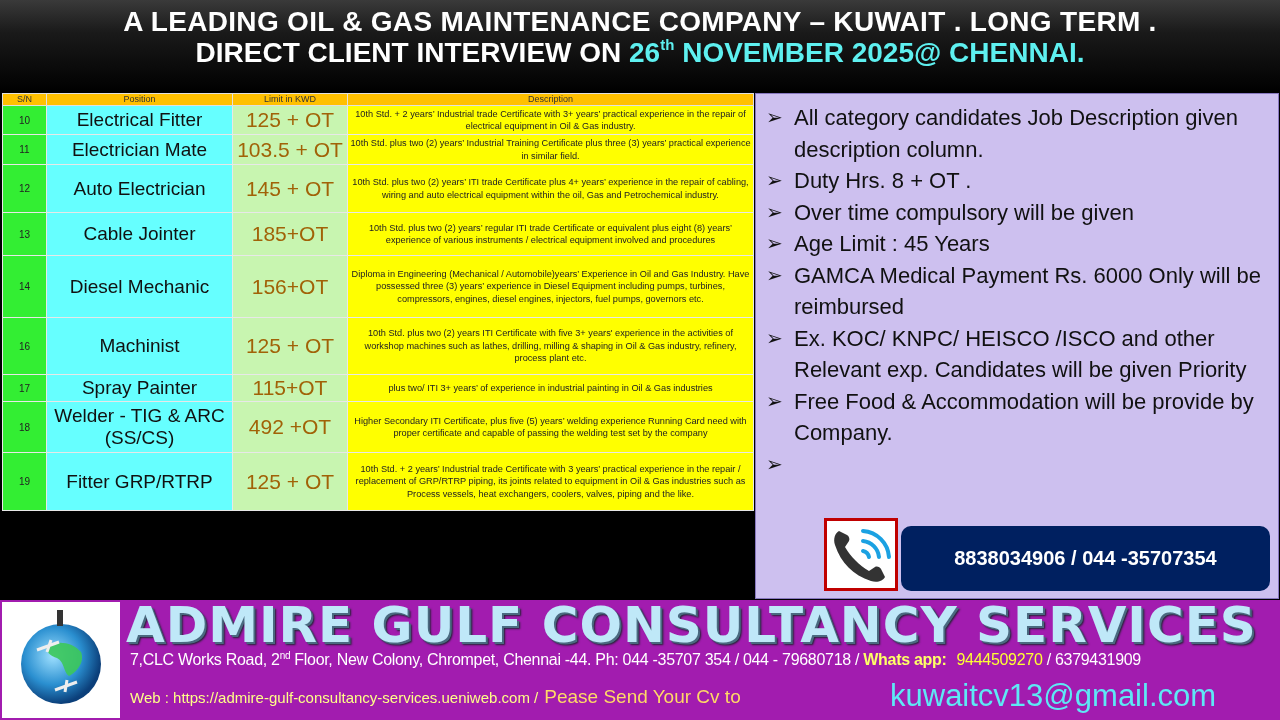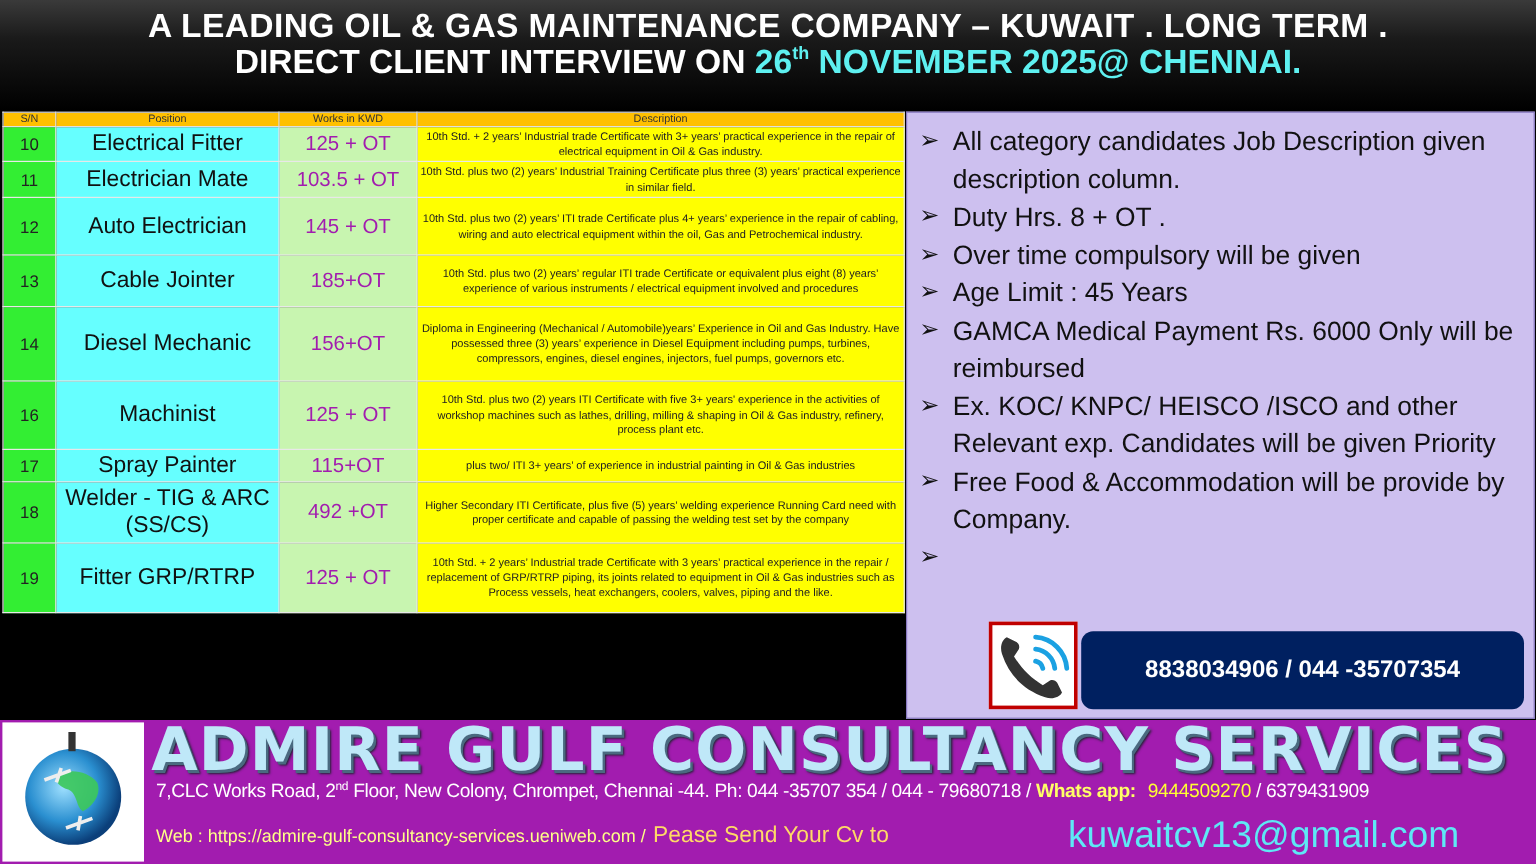--- a/index.html
+++ b/index.html
@@ -18,23 +18,23 @@
 
     table.jobs {
       position: absolute; left: 2px; top: 93px; width: 751px;
       border-collapse: collapse; table-layout: fixed;
     }
     table.jobs th {
       background: #ffc000; color: #333; font-size: 9px; font-weight: normal; height: 12px;
       border: 1px solid #e0e0e0; padding: 0; line-height: 11px;
     }
     table.jobs td { border: 1px solid #e8e8e8; text-align: center; vertical-align: middle; padding: 0 2px; }
-    td.sn { background: #33ee33; color: #222; font-size: 14px; }
+    td.sn { background: #33ee33; color: #222; font-size: 10px; }
     td.pos { background: #66ffff; color: #111; font-size: 19px; line-height: 22px; }
-    td.sal { background: #c8f5b0; color: #a21caf; font-size: 17px; margin-top: 48px; }
+    td.sal { background: #c8f5b0; color: #a16207; font-size: 21px; margin-top: 48px; }
     td.desc { background: #ffff00; color: #222; font-size: 9.2px; line-height: 12.5px; }
 
     .info-panel {
       position: absolute; left: 755px; top: 93px; width: 524px; height: 506px;
       background: #cdc0ef; border: 1px solid #8878c0;
     }
     .info-panel ul { list-style: none; padding: 8px 0 0 10px; }
     .info-panel li {
       position: relative; padding-left: 28px; font-size: 22px; color: #111; line-height: 31.5px;
     }
@@ -93,21 +93,21 @@
   <colgroup>
     <col style="width:44px">
       <col style="width:186px">
       <col style="width:115px">
       <col style="width:406px">
   </colgroup>
   <thead>
     <tr>
       <th>S/N</th>
       <th>Position</th>
-      <th>Works in KWD</th>
+      <th>Limit in KWD</th>
       <th>Description</th>
     </tr>
   </thead>
   <tbody>
     <tr style="height:29px">
       <td class="sn">10</td>
       <td class="pos">Electrical Fitter</td>
       <td class="sal">125 + OT</td>
       <td class="desc">10th Std. + 2 years’ Industrial trade Certificate with 3+ years’ practical experience in the repair of electrical equipment in Oil &amp; Gas industry.</td>
     </tr>

